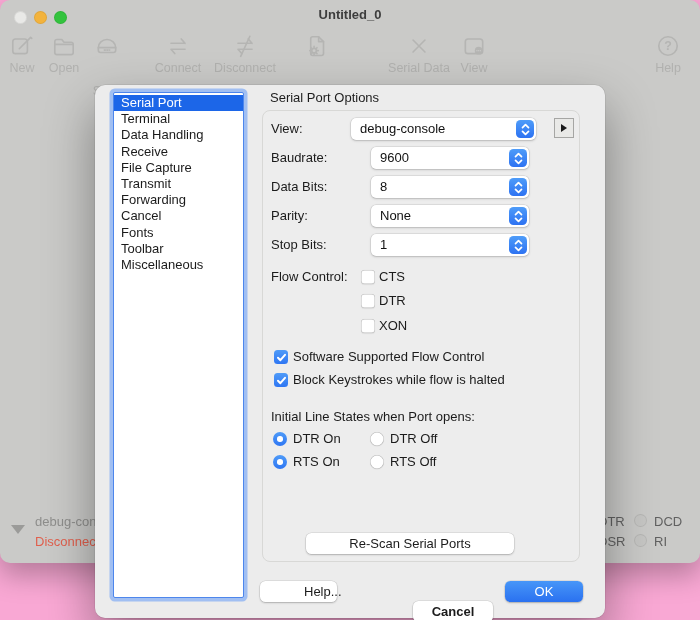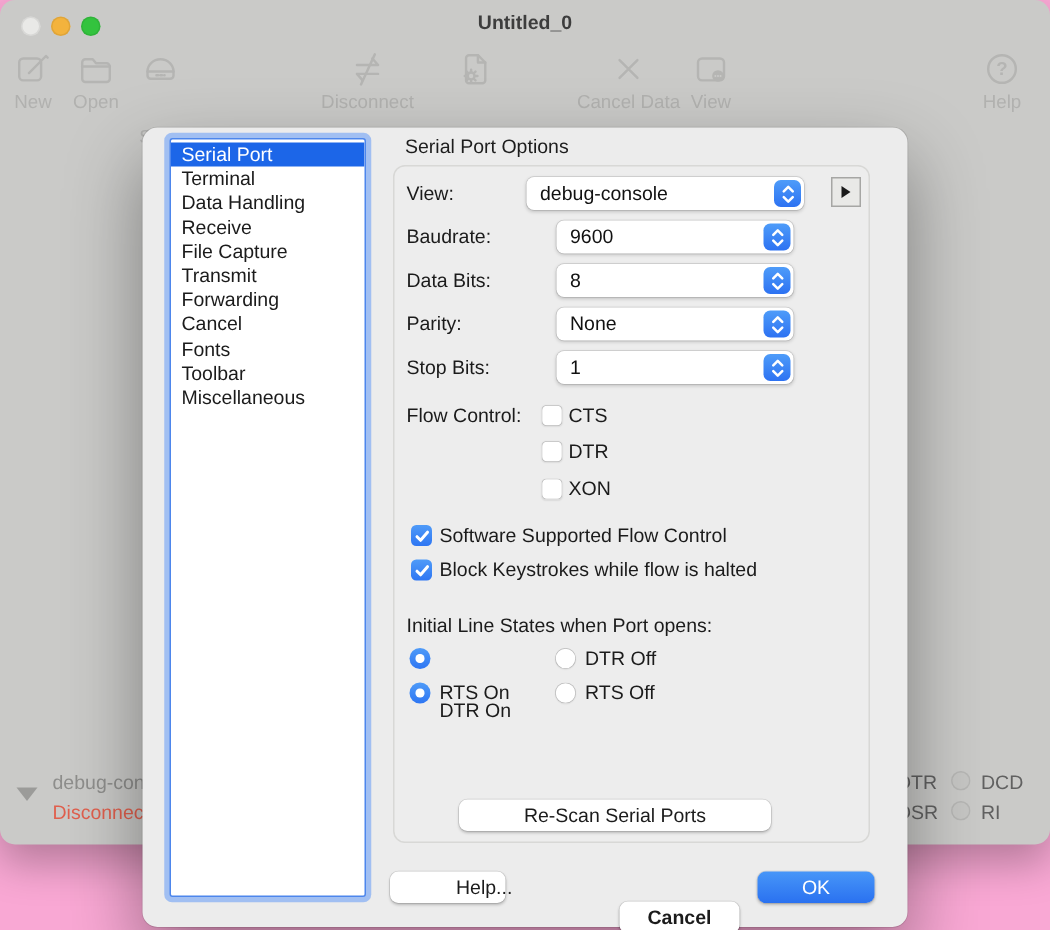--- a/index.html
+++ b/index.html
@@ -114,20 +114,29 @@
     <div class="tb-item" style="left:69px;gap:25px;">
       <span>
         <svg class="tb-stroke" width="26" height="26" viewBox="0 0 24 24">
           <path d="M4 13.5 a8 7.5 0 0 1 16 0 v2.5 a2 2 0 0 1 -2 2 h-12 a2 2 0 0 1 -2 -2 z"></path>
           <path d="M4 13.5 h16"></path>
           <path d="M9.5 15.8 h5" stroke-dasharray="1 1.4"></path>
         </svg>
         </span>
       <span class="tb-label">Save</span>
     </div>
+    <div class="tb-item" style="left:140px;">
+      <span>
+        <svg class="tb-stroke" width="26" height="26" viewBox="0 0 24 24">
+          <path d="M5.5 9.5 H18.5 M15 5.5 L18.5 9.5"></path>
+          <path d="M18.5 15 H5.5 M9 19 L5.5 15"></path>
+        </svg>
+        </span>
+      <span class="tb-label">Connect</span>
+    </div>
     <div class="tb-item" style="left:207px;">
       <span>
         <svg class="tb-stroke" width="26" height="26" viewBox="0 0 24 24">
           <path d="M5.5 9.5 H18.5 M15 5.5 L18.5 9.5"></path>
           <path d="M18.5 15 H5.5 M9 19 L5.5 15"></path>
           <path d="M16.5 3 L8 21.5"></path>
         </svg>
         </span>
       <span class="tb-label">Disconnect</span>
     </div>
@@ -141,21 +150,21 @@
         </svg>
         </span>
       <span class="tb-label">Options</span>
     </div>
     <div class="tb-item" style="left:381px;">
       <span>
         <svg class="tb-stroke" width="26" height="26" viewBox="0 0 24 24">
           <path d="M6.5 6.5 L17.5 17.5 M17.5 6.5 L6.5 17.5"></path>
         </svg>
         </span>
-      <span class="tb-label">Cancel Data</span>
+      <span class="tb-label">Serial Data</span>
     </div>
     <div class="tb-item" style="left:436px;">
       <span>
         <svg class="tb-stroke" width="26" height="26" viewBox="0 0 24 24">
           <rect x="4" y="5.5" width="16" height="13.5" rx="2.5"></rect>
           <circle cx="16.3" cy="16.3" r="3.6" fill="#b5b5b3" stroke="none"></circle>
           <circle cx="14.7" cy="16.3" r=".62" fill="#cacac8" stroke="none"></circle>
           <circle cx="16.3" cy="16.3" r=".62" fill="#cacac8" stroke="none"></circle>
           <circle cx="17.9" cy="16.3" r=".62" fill="#cacac8" stroke="none"></circle>
         </svg>
@@ -279,21 +288,21 @@
         <svg width="11" height="11" viewBox="0 0 11 11" fill="none" stroke="#fff" stroke-width="2" stroke-linecap="round" stroke-linejoin="round">
             <path d="M2 5.8 L4.4 8.2 L9 2.8"></path>
           </svg>
       </div>
       <div class="ctl-label" style="left:30px; top:261px;">Block Keystrokes while flow is halted</div>
 
       <div class="fld-label" style="left:8px; top:298px;">Initial Line States when Port opens:</div>
       <div class="radio on" style="left:10px; top:321px;">
           <span class="dot"></span>
         </div>
-      <div class="ctl-label" style="left:30px; top:320px;margin-top:35px;">DTR On</div>
+      <div class="ctl-label" style="left:30px; top:320px;">DTR On</div>
       <div class="radio off" style="left:107px; top:321px;"></div>
       <div class="ctl-label" style="left:127px; top:320px;">DTR Off</div>
       <div class="radio on" style="left:10px; top:344px;">
           <span class="dot"></span>
         </div>
       <div class="ctl-label" style="left:30px; top:343px;">RTS On</div>
       <div class="radio off" style="left:107px; top:344px;"></div>
       <div class="ctl-label" style="left:127px; top:343px;">RTS Off</div>
 
       <div class="btn" style="left:43px; top:422px; width:208px;">Re-Scan Serial Ports</div>

